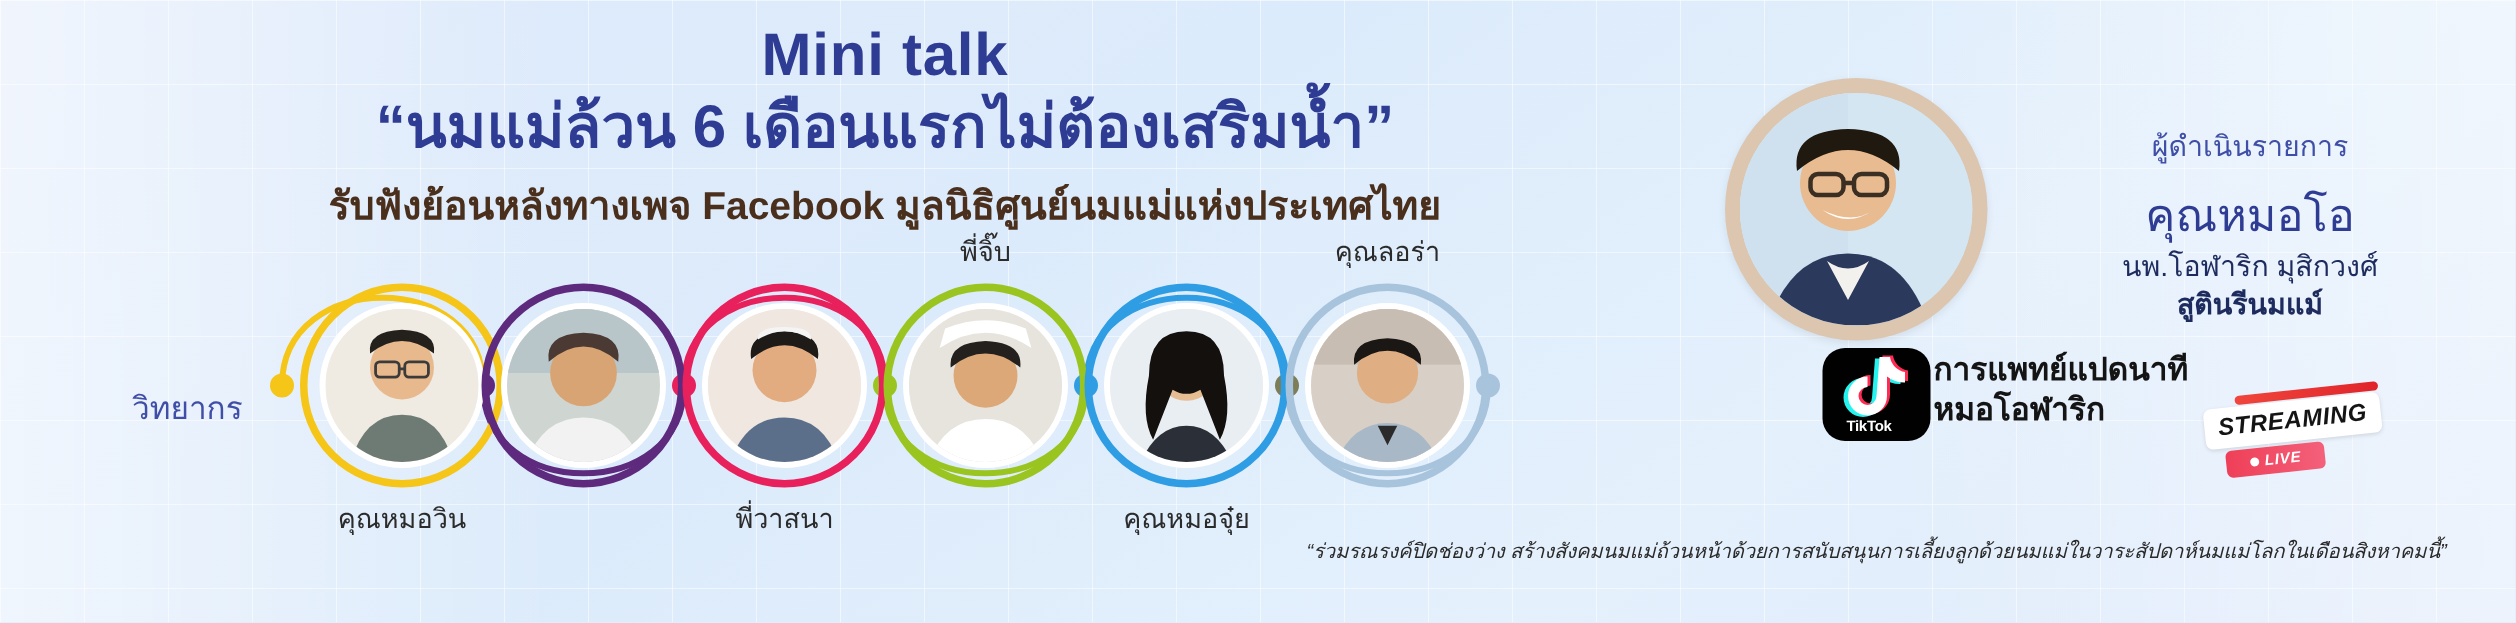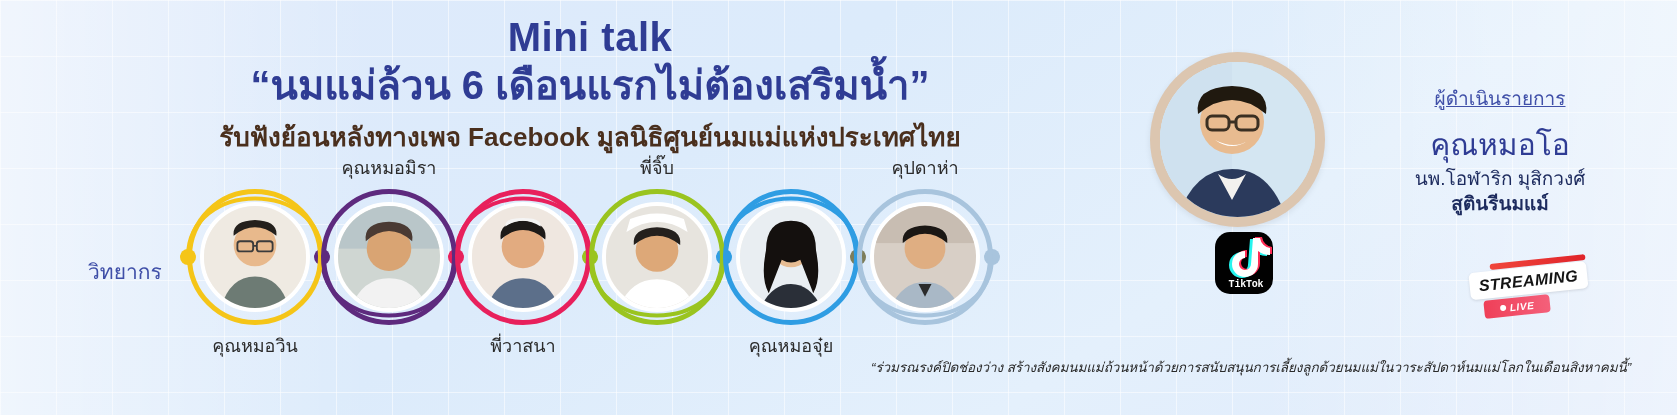--- a/index.html
+++ b/index.html
@@ -56,30 +56,29 @@
   #host{position:absolute;left:1120px;top:48px;width:560px;height:200px;}
   #host-photo-wrap{
     position:absolute;left:30px;top:4px;width:175px;height:175px;border-radius:50%;
     background:#dcc6b0;display:flex;align-items:center;justify-content:center;
     box-shadow:0 2px 6px rgba(0,0,0,.08);
   }
   #host-photo{
     width:155px;height:155px;border-radius:50%;overflow:hidden;position:relative;background:#cfe3f2;
   }
   #host-text{position:absolute;left:215px;top:40px;width:330px;text-align:center;}
-  #host-role{font-size:19px;color:#3f4fa8;line-height:1.2;text-decoration:underline;}
+  #host-role{font-size:19px;color:#3f4fa8;line-height:1.2;}
   #host-name{font-size:30px;font-weight:400;color:#2f3c94;line-height:1.35;margin-top:14px;}
   #host-full{font-size:19px;font-weight:400;color:#1d2b5e;line-height:1.3;margin-top:2px;}
   #host-spec{font-size:19px;font-weight:700;color:#1d2b5e;line-height:1.3;}
   
   #tiktok-row{position:absolute;left:1215px;top:232px;width:460px;height:80px;}
   #tiktok-logo{
-    position:absolute;left:0;top:0;width:58px;height:62px;border-radius:15px;background:#010101;
+    position:absolute;left:0;top:0;width:72px;height:62px;border-radius:15px;background:#010101;
     overflow:hidden;
-    font-family:Liberation Mono, monospace;
   }
   #tiktok-wordmark{
     position:absolute;left:0;bottom:4px;width:62px;text-align:center;color:#fff;
     font-size:10px;font-weight:700;letter-spacing:-.2px;
   }
   #tt-text{position:absolute;left:74px;top:2px;}
   #tt-line1,#tt-line2{font-size:21px;font-weight:700;color:#141414;line-height:1.28;white-space:nowrap;}
   #stream-badge{
     position:absolute;left:255px;top:30px;width:120px;height:48px;transform:rotate(-6deg);
   }
@@ -130,21 +129,21 @@
       <path d="M858,72 C858,150 992,150 992,72" fill="none" stroke="#a8c4dd" stroke-width="4"></path>
       <circle cx="188" cy="72" r="8" fill="#f5c518"></circle>
       <circle cx="322" cy="72" r="8" fill="#5e2a7e"></circle>
       <circle cx="456" cy="72" r="8" fill="#e8205c"></circle>
       <circle cx="590" cy="72" r="8" fill="#9ac41f"></circle>
       <circle cx="724" cy="72" r="8" fill="#2f9de3"></circle>
       <circle cx="858" cy="72" r="8" fill="#7d7d5a"></circle>
       <circle cx="992" cy="72" r="8" fill="#a8c4dd"></circle>
     </svg>
 
-    <div class="node" style="left:187px;top:4px;">
+    <div class="node" style="left:200px;top:4px;">
       <div class="ring" style="border-color:#f5c518;"></div>
       <div class="ring-inner">
         <svg class="face" viewBox="0 0 110 110">
           <rect width="110" height="110" fill="#efeae2"></rect>
           <circle cx="55" cy="42" r="23" fill="#e8b98c"></circle>
           <path d="M32 32 q23 -18 46 0 q2 -16 -23 -17 q-25 1 -23 17z" fill="#24201c"></path>
           <rect x="36" y="38" width="17" height="11" rx="3" fill="none" stroke="#3b3b3b" stroke-width="2"></rect>
           <rect x="57" y="38" width="17" height="11" rx="3" fill="none" stroke="#3b3b3b" stroke-width="2"></rect>
           <line x1="53" y1="43" x2="57" y2="43" stroke="#3b3b3b" stroke-width="2"></line>
           <path d="M18 110 q10 -34 37 -34 q27 0 37 34z" fill="#6d7b74"></path>
@@ -157,21 +156,20 @@
       <div class="ring" style="border-color:#5e2a7e;"></div>
       <div class="ring-inner">
         <svg class="face" viewBox="0 0 110 110">
           <rect width="110" height="110" fill="#cfd6d2"></rect>
           <rect x="0" y="0" width="110" height="46" fill="#b9c6c9"></rect>
           <circle cx="55" cy="46" r="24" fill="#d9a473"></circle>
           <path d="M30 38 q25 -22 50 0 q3 -20 -25 -21 q-28 1 -25 21z" fill="#4a3a33"></path>
           <path d="M14 110 q12 -32 41 -32 q29 0 41 32z" fill="#f2f2f2"></path>
         </svg>
       </div>
-      <div class="name above">คุณหมอมิรา</div>
     </div>
 
     <div class="node" style="left:455px;top:4px;">
       <div class="ring" style="border-color:#e8205c;"></div>
       <div class="ring-inner">
         <svg class="face" viewBox="0 0 110 110">
           <rect width="110" height="110" fill="#efe7e0"></rect>
           <circle cx="55" cy="44" r="23" fill="#e2ab80"></circle>
           <path d="M31 36 q24 -20 48 0 q3 -19 -24 -20 q-27 1 -24 20z" fill="#1d1a18"></path>
           <path d="M36 22 q19 -12 38 0 q1 -9 -19 -9 q-20 0 -19 9z" fill="#f4f4f4"></path>
@@ -213,21 +211,21 @@
       <div class="ring-inner">
         <svg class="face" viewBox="0 0 110 110">
           <rect width="110" height="110" fill="#d8cfc6"></rect>
           <rect y="0" width="110" height="40" fill="#c8bdb2"></rect>
           <circle cx="55" cy="46" r="22" fill="#dfae82"></circle>
           <path d="M31 40 q24 -20 48 0 q2 -18 -24 -19 q-26 1 -24 19z" fill="#1b1714"></path>
           <path d="M18 110 q12 -28 37 -28 q25 0 37 28z" fill="#a9b8c6"></path>
           <path d="M48 84 l7 14 l7 -14 z" fill="#2b2b2b"></path>
         </svg>
       </div>
-      <div class="name above">คุปดาห่า</div>
+      <div class="name above">คุณลอร่า</div>
     </div>
   </div>
 
   <div id="host">
     <div id="host-photo-wrap">
       <div id="host-photo">
         <svg width="155" height="155" viewBox="0 0 155 155">
           <rect width="155" height="155" fill="#d4e6f2"></rect>
           <rect x="0" y="0" width="72" height="155" fill="#cfe1ef"></rect>
           <circle cx="72" cy="60" r="32" fill="#e8bb90"></circle>
@@ -251,20 +249,24 @@
 
   <div id="tiktok-row">
     <div id="tiktok-logo">
       <svg width="62" height="48" viewBox="0 0 62 48">
         <path d="M38 6 h7 a12 12 0 0 0 10 10 v7 a19 19 0 0 1 -12 -4 v13 a13 13 0 1 1 -13 -13 v7 a6 6 0 1 0 6 6 z" fill="#25f4ee" transform="translate(-3,1)"></path>
         <path d="M38 6 h7 a12 12 0 0 0 10 10 v7 a19 19 0 0 1 -12 -4 v13 a13 13 0 1 1 -13 -13 v7 a6 6 0 1 0 6 6 z" fill="#fe2c55" transform="translate(2,-1)"></path>
         <path d="M38 6 h7 a12 12 0 0 0 10 10 v7 a19 19 0 0 1 -12 -4 v13 a13 13 0 1 1 -13 -13 v7 a6 6 0 1 0 6 6 z" fill="#ffffff"></path>
       </svg>
       <div id="tiktok-wordmark">TikTok</div>
     </div>
+    <div id="tt-text">
+      <div id="tt-line1">การแพทย์แปดนาที</div>
+      <div id="tt-line2">หมอโอฬาริก</div>
+    </div>
     <div id="stream-badge">
       <div id="stream-bar"></div>
       <div id="stream-white">
         <span id="stream-word">STREAMING</span>
       </div>
       <div id="live-chip">
         <span id="live-dot"></span>
         <span id="live-word">LIVE</span>
       </div>
     </div>

